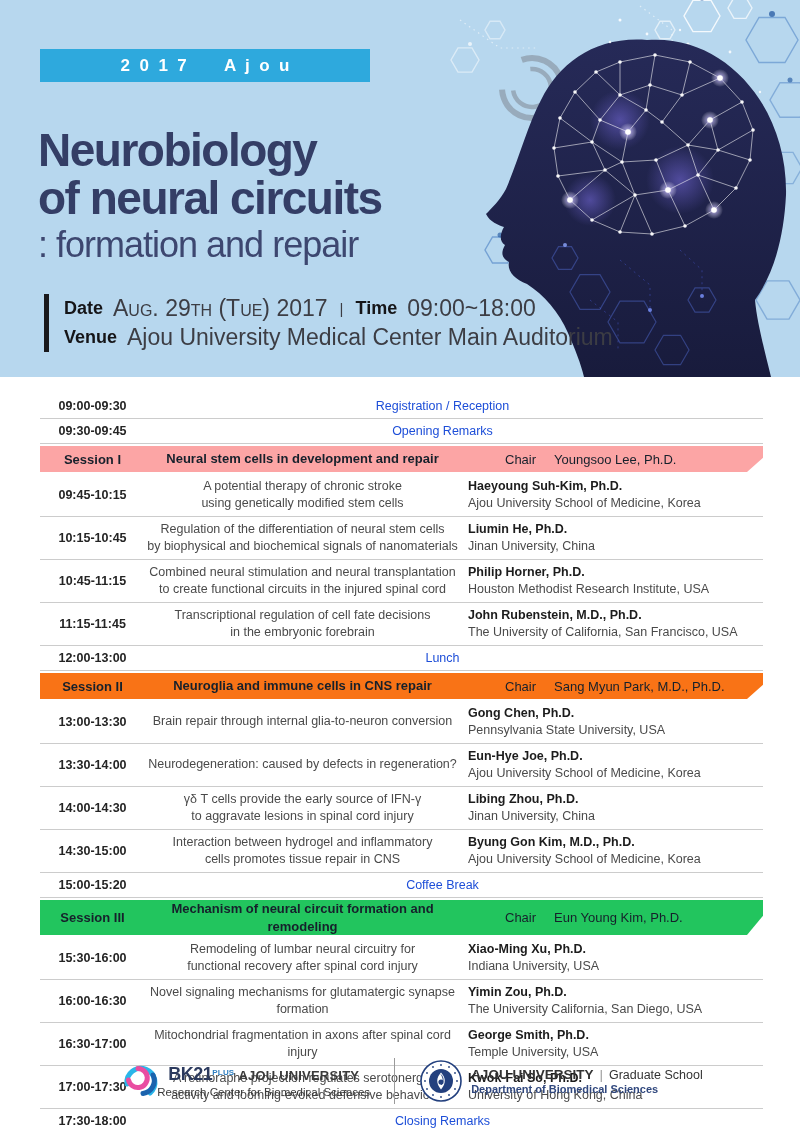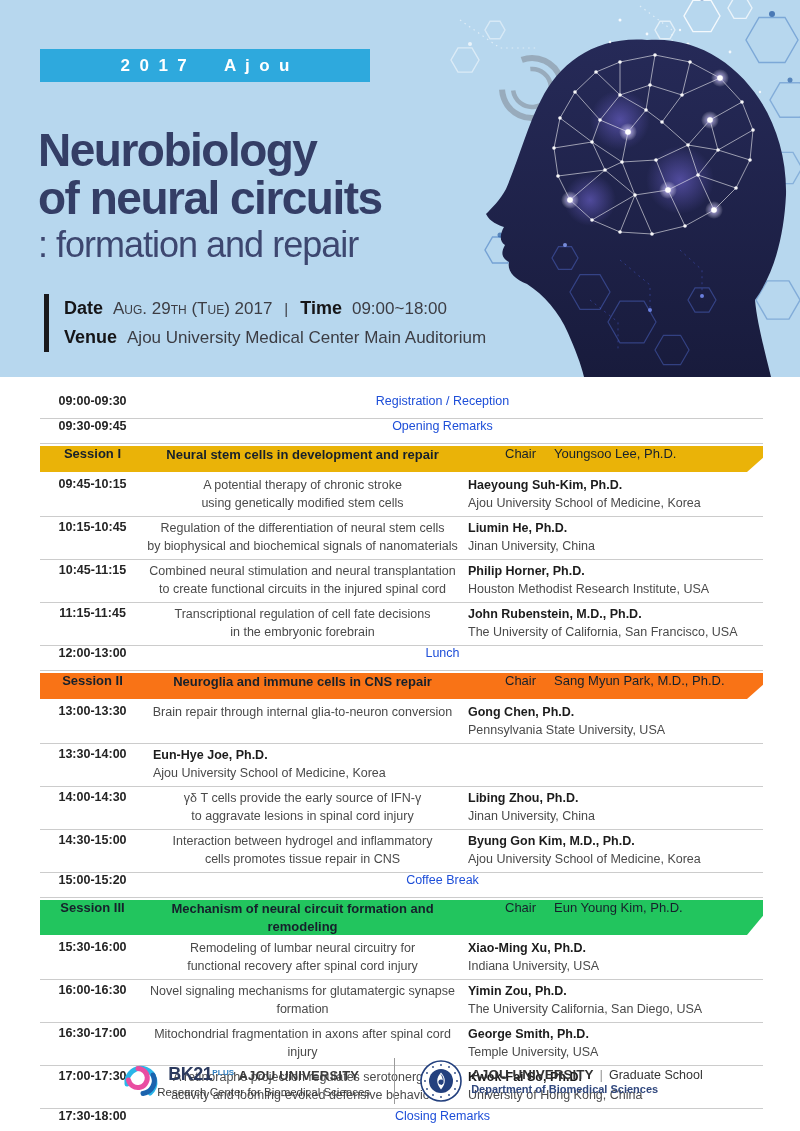--- a/index.html
+++ b/index.html
@@ -11,27 +11,27 @@
   .headsvg{position:absolute;right:0;top:0;width:360px;height:377px;display:block;}
   .banner{position:absolute;left:40px;top:49px;width:330px;height:33px;background:#2ea9dd;color:#fff;
           display:flex;align-items:center;justify-content:center;font-weight:bold;font-size:17px;white-space:pre;}
   .symposium{position:absolute;left:40px;top:86px;font-size:23.5px;font-weight:bold;color:#2ea9dd;letter-spacing:-0.4px;}
   .title-block{position:absolute;left:38px;top:126px;}
   .title-line{font-size:46px;font-weight:bold;color:#343e66;line-height:48px;letter-spacing:-1.5px;}
   .subtitle{font-size:36px;font-weight:400;color:#3d4770;line-height:44px;letter-spacing:-1px;margin-top:1px;}
   .info{position:absolute;left:44px;top:294px;border-left:5px solid #19191c;padding-left:15px;}
   .info-line{height:29px;display:flex;align-items:center;white-space:pre;}
   .info .lbl{font-weight:bold;font-size:18px;color:#151518;margin-right:10px;}
-  .info .val{font-size:17px;color:#3c3d44;}
+  .info .val{font-size:23px;color:#3c3d44;}
   .info .smallcaps{font-variant:small-caps;}
   .info .sep{font-size:15px;color:#3c3d44;margin:0 12px;}
 
   
   .schedule{position:absolute;left:40px;top:394px;width:723px;}
-  .row{display:flex;align-items:flex-start;border-bottom:1px solid #cccccc;}
+  .row{display:flex;align-items:center;border-bottom:1px solid #cccccc;}
   .row.full{min-height:24px;}
   .row.talk{min-height:36px;padding:3px 0;}
   .row.session{min-height:26px;border-bottom:none;margin:2px 0;
     clip-path:polygon(0 0,100% 0,100% 45%,calc(100% - 16px) 100%,0 100%);}
   .cell-time{width:105px;flex:none;text-align:center;font-size:12.5px;font-weight:600;color:#242424;}
   .cell-title{width:315px;flex:none;text-align:center;font-size:12.5px;color:#4a4a4a;line-height:17.5px;}
   .cell-speaker{flex:1;padding-left:8px;font-size:12.5px;line-height:17.5px;}
   .speaker-name{font-weight:bold;color:#1c1c1c;}
   .affiliation{color:#4a4a4a;}
   .cell-fulltext{flex:1;text-align:center;padding-right:23px;font-size:12.5px;color:#1d4ed8;}
@@ -280,21 +280,21 @@
 
   <div class="schedule" id="schedule">
       <div class="row full">
         <div class="cell-time">09:00-09:30</div>
         <div class="cell-fulltext">Registration / Reception</div>
       </div>
       <div class="row full">
         <div class="cell-time">09:30-09:45</div>
         <div class="cell-fulltext">Opening Remarks</div>
       </div>
-      <div class="row session" style="background: #eab308;">
+      <div class="row session" style="background: #fca5a5;">
         <div class="cell-time s-label">Session I</div>
         <div class="cell-title s-title">Neural stem cells in development and repair</div>
         <div class="cell-chair"><span class="chair-lbl">Chair</span><span class="chair-name">Youngsoo Lee, Ph.D.</span></div>
       </div>
       <div class="row talk">
         <div class="cell-time">09:45-10:15</div>
         <div class="cell-title">
           <div class="tline">A potential therapy of chronic stroke</div>
           <div class="tline">using genetically modified stem cells</div>
         </div>
@@ -350,20 +350,23 @@
         <div class="cell-title">
           <div class="tline">Brain repair through internal glia-to-neuron conversion</div>
         </div>
         <div class="cell-speaker">
           <div class="speaker-name">Gong Chen, Ph.D.</div>
           <div class="affiliation">Pennsylvania State University, USA</div>
         </div>
       </div>
       <div class="row talk">
         <div class="cell-time">13:30-14:00</div>
+        <div class="cell-title">
+          <div class="tline">Neurodegeneration: caused by defects in regeneration?</div>
+        </div>
         <div class="cell-speaker">
           <div class="speaker-name">Eun-Hye Joe, Ph.D.</div>
           <div class="affiliation">Ajou University School of Medicine, Korea</div>
         </div>
       </div>
       <div class="row talk">
         <div class="cell-time">14:00-14:30</div>
         <div class="cell-title">
           <div class="tline">γδ T cells provide the early source of IFN-γ</div>
           <div class="tline">to aggravate lesions in spinal cord injury</div>

